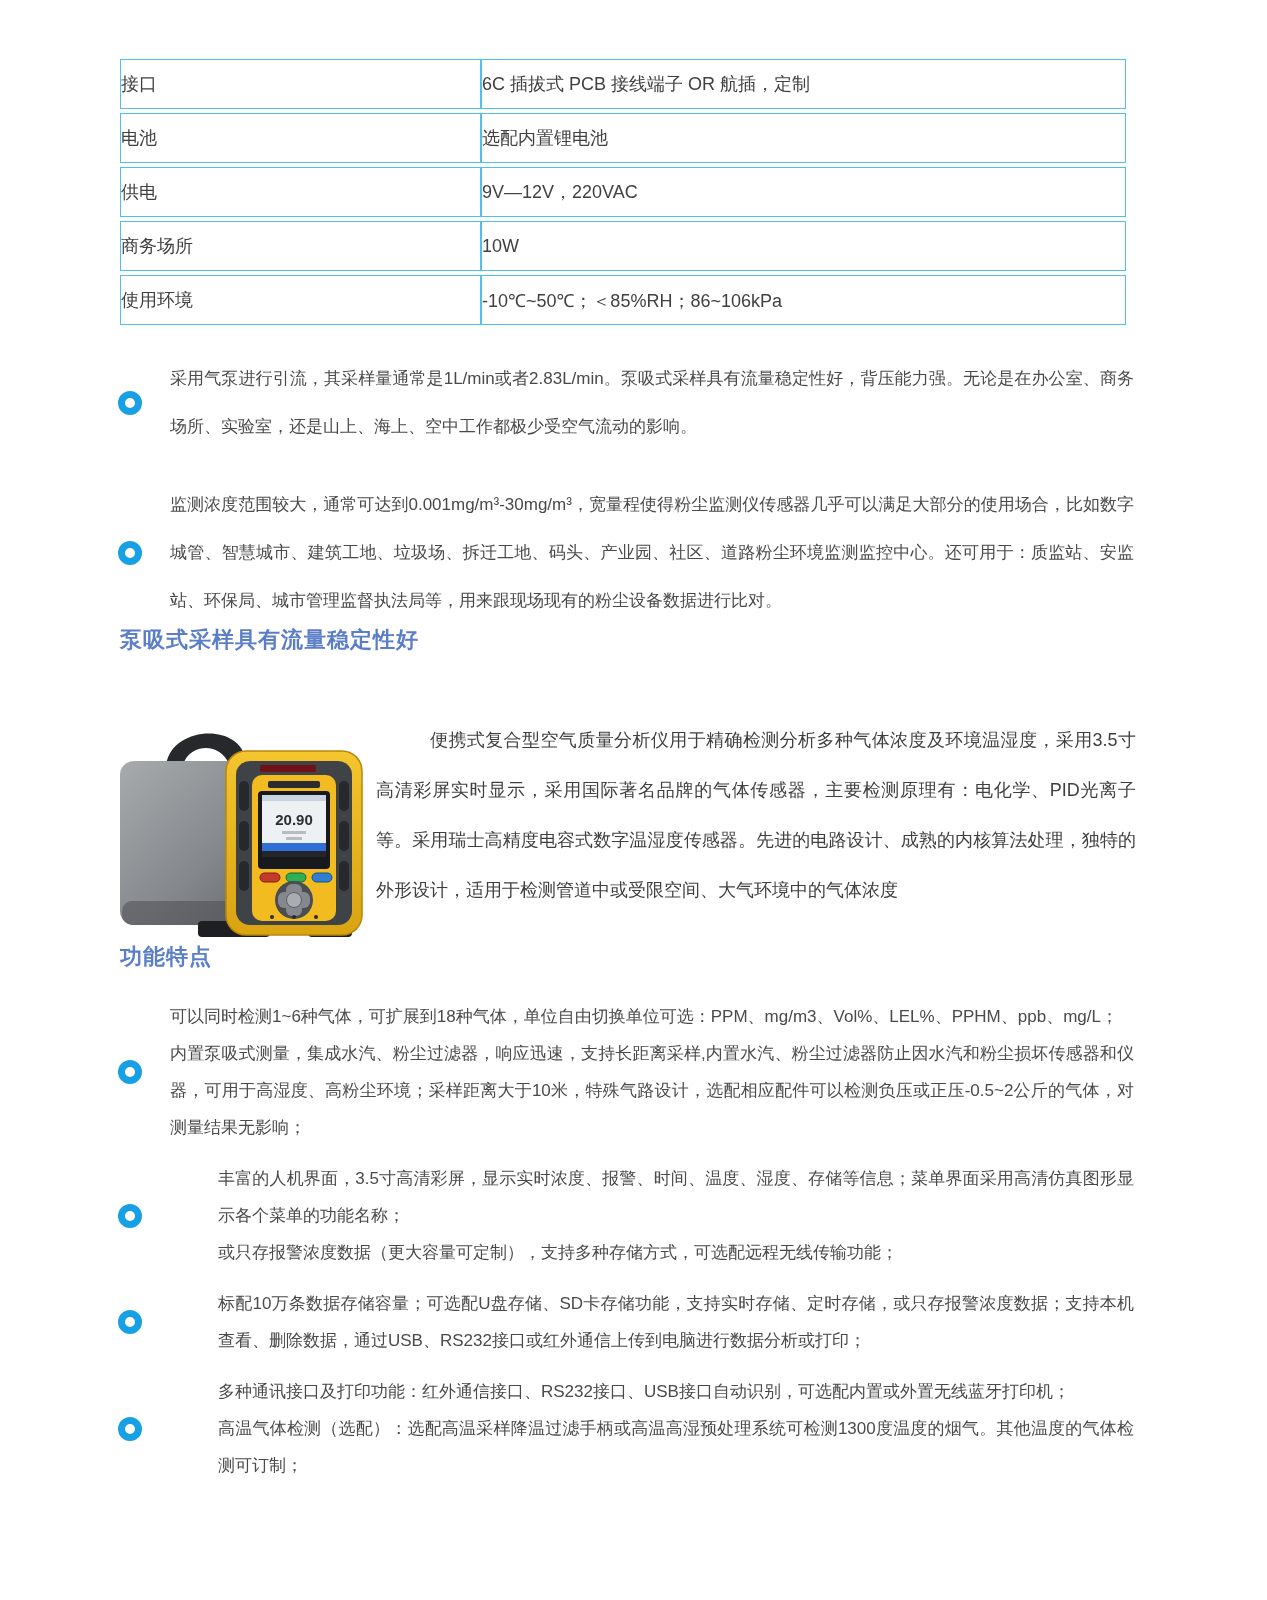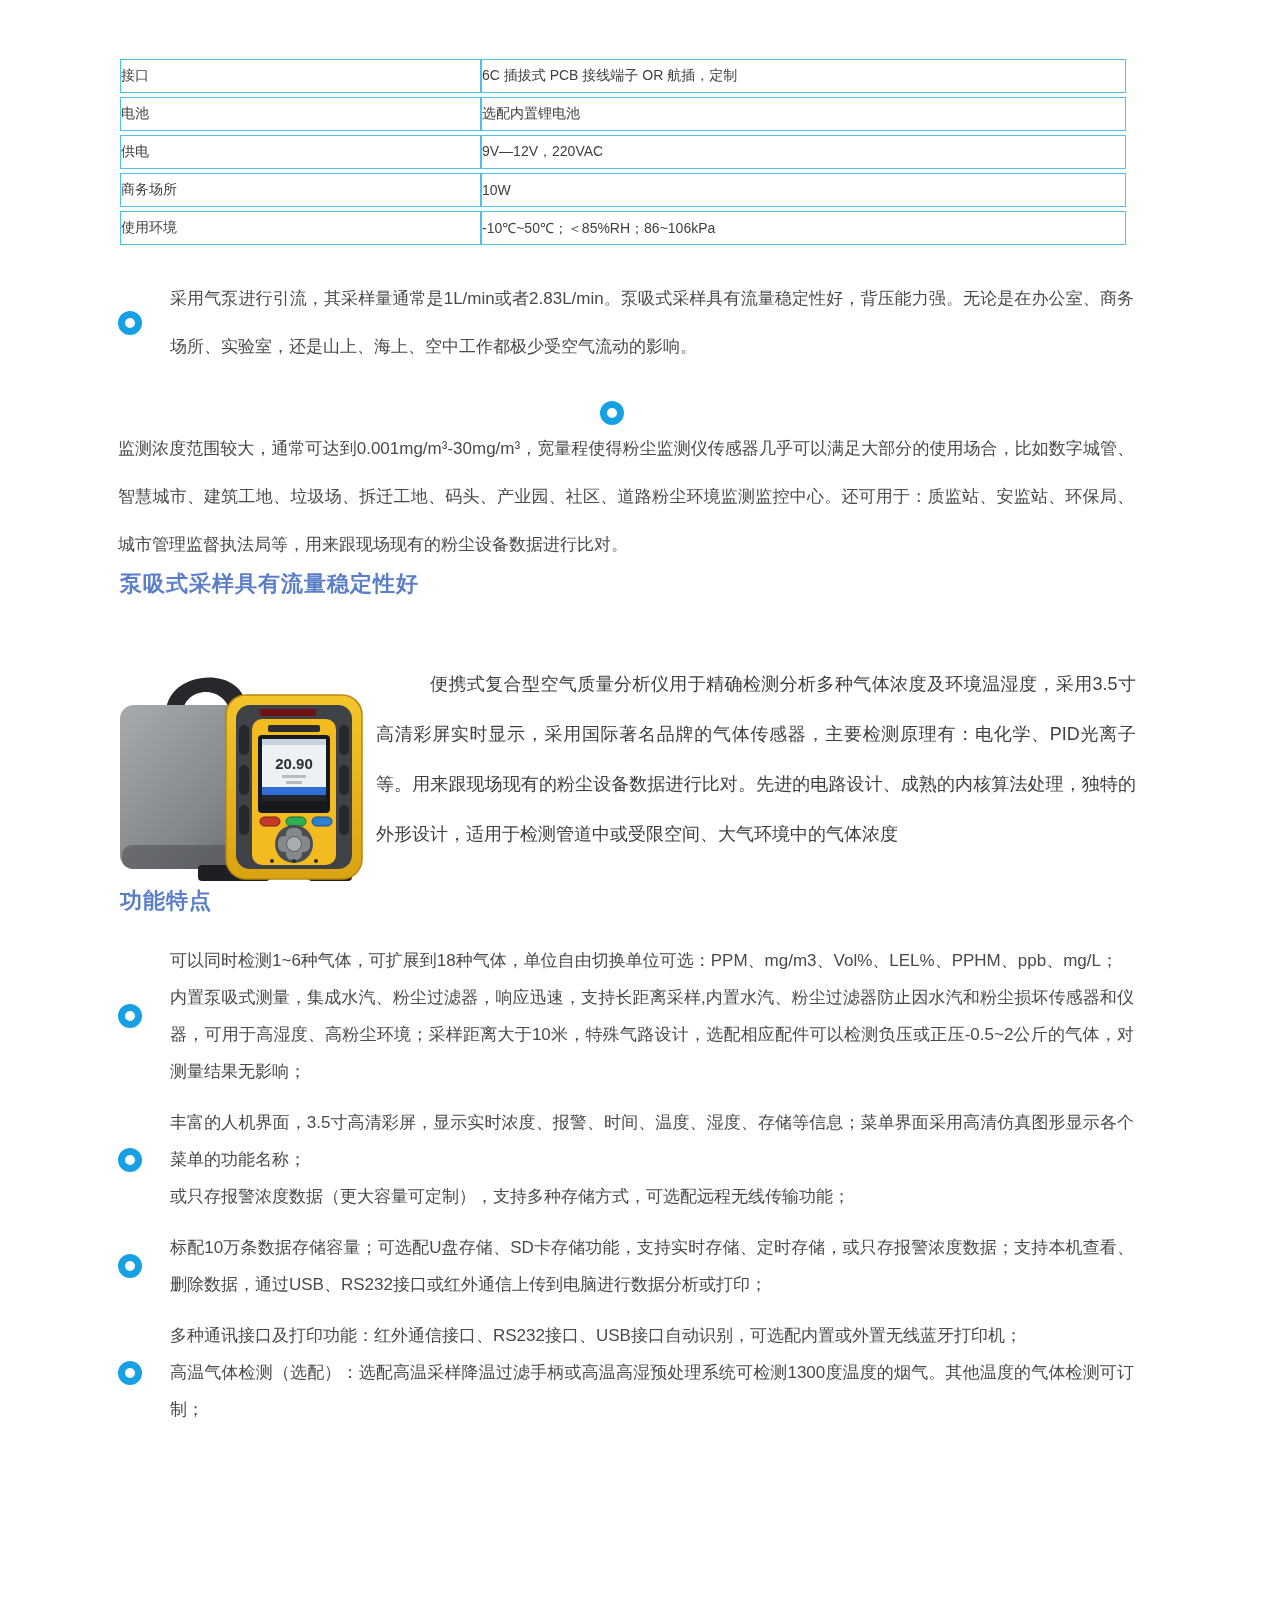--- a/index.html
+++ b/index.html
@@ -21,22 +21,22 @@
   
   table.spec-table {
     margin: 55px 0 0 120px;
     width: 1006px;
     border-collapse: separate;
     border-spacing: 0 4px;
     table-layout: fixed;
   }
   table.spec-table td {
     border: 1px solid var(--table-border);
-    height: 34px;
-    font-size: 14px;
+    height: 50px;
+    font-size: 18px;
     color: #404040;
     padding: 0;
     background: #fff;
     vertical-align: middle;
   }
   td.spec-label { width: 361px; padding-left: 40px; }
   td.spec-value { padding-left: 8px; }
 
   
   h2.section-heading {
@@ -47,22 +47,22 @@
     letter-spacing: 1px;
   }
   .mt-product { margin-top: 54px; }
   .mt-analyzer { margin-top: 42px; }
   .mt-function { margin-top: 46px; }
 
   
   .bullet-list { margin-left: 118px; width: 1016px; }
   .bullet-list { margin-top: 26px; }
   .bullet-item { display: flex; align-items: center; }
-  .product-list .bullet-item + .bullet-item { margin-top: 30px; flex-direction: column; }
-  .function-list .bullet-item + .bullet-item { margin-top: 14px; }
+  .product-list .bullet-item + .bullet-item { margin-top: 30px; }
+  .function-list .bullet-item + .bullet-item { margin-top: 14px; gap: 48px; }
   .bullet-ring {
     flex: 0 0 auto;
     width: 24px; height: 24px;
     border: 7px solid var(--bullet-blue);
     border-radius: 50%;
     margin-right: 28px;
   }
   .bullet-text { flex: 1 1 auto; }
   .bullet-text p {
     margin: 0;
@@ -189,21 +189,21 @@
         <circle cx="184" cy="191" r="19" fill="#4a4d52"></circle>
         <rect x="176" y="175" width="16" height="32" rx="6" fill="#85888d"></rect>
         <rect x="168" y="183" width="32" height="16" rx="6" fill="#85888d"></rect>
         <circle cx="184" cy="191" r="7.5" fill="#a9acb1" stroke="#5c5f64"></circle>
 
         <circle cx="162" cy="208" r="2" fill="#2a2c30"></circle>
         <circle cx="184" cy="208" r="2" fill="#2a2c30"></circle>
         <circle cx="206" cy="208" r="2" fill="#2a2c30"></circle>
       </svg>
     </div>
-    <p class="analyzer-desc">便携式复合型空气质量分析仪用于精确检测分析多种气体浓度及环境温湿度，采用3.5寸高清彩屏实时显示，采用国际著名品牌的气体传感器，主要检测原理有：电化学、PID光离子等。用来跟现场现有的粉尘设备数据进行比对。先进的电路设计、成熟的内核算法处理，独特的外形设计，适用于检测管道中或受限空间、大气环境中的气体浓度</p>
+    <p class="analyzer-desc">便携式复合型空气质量分析仪用于精确检测分析多种气体浓度及环境温湿度，采用3.5寸高清彩屏实时显示，采用国际著名品牌的气体传感器，主要检测原理有：电化学、PID光离子等。采用瑞士高精度电容式数字温湿度传感器。先进的电路设计、成熟的内核算法处理，独特的外形设计，适用于检测管道中或受限空间、大气环境中的气体浓度</p>
   </div>
 
   <h2 class="section-heading mt-function">功能特点</h2>
 
   <div class="bullet-list function-list" id="function-feature-list">
       <div class="bullet-item">
     <span class="bullet-ring"></span>
     <div class="bullet-text">
           <p>可以同时检测1~6种气体，可扩展到18种气体，单位自由切换单位可选：PPM、mg/m3、Vol%、LEL%、PPHM、ppb、mg/L；</p>
           <p>内置泵吸式测量，集成水汽、粉尘过滤器，响应迅速，支持长距离采样,内置水汽、粉尘过滤器防止因水汽和粉尘损坏传感器和仪器，可用于高湿度、高粉尘环境；采样距离大于10米，特殊气路设计，选配相应配件可以检测负压或正压-0.5~2公斤的气体，对测量结果无影响；</p>

